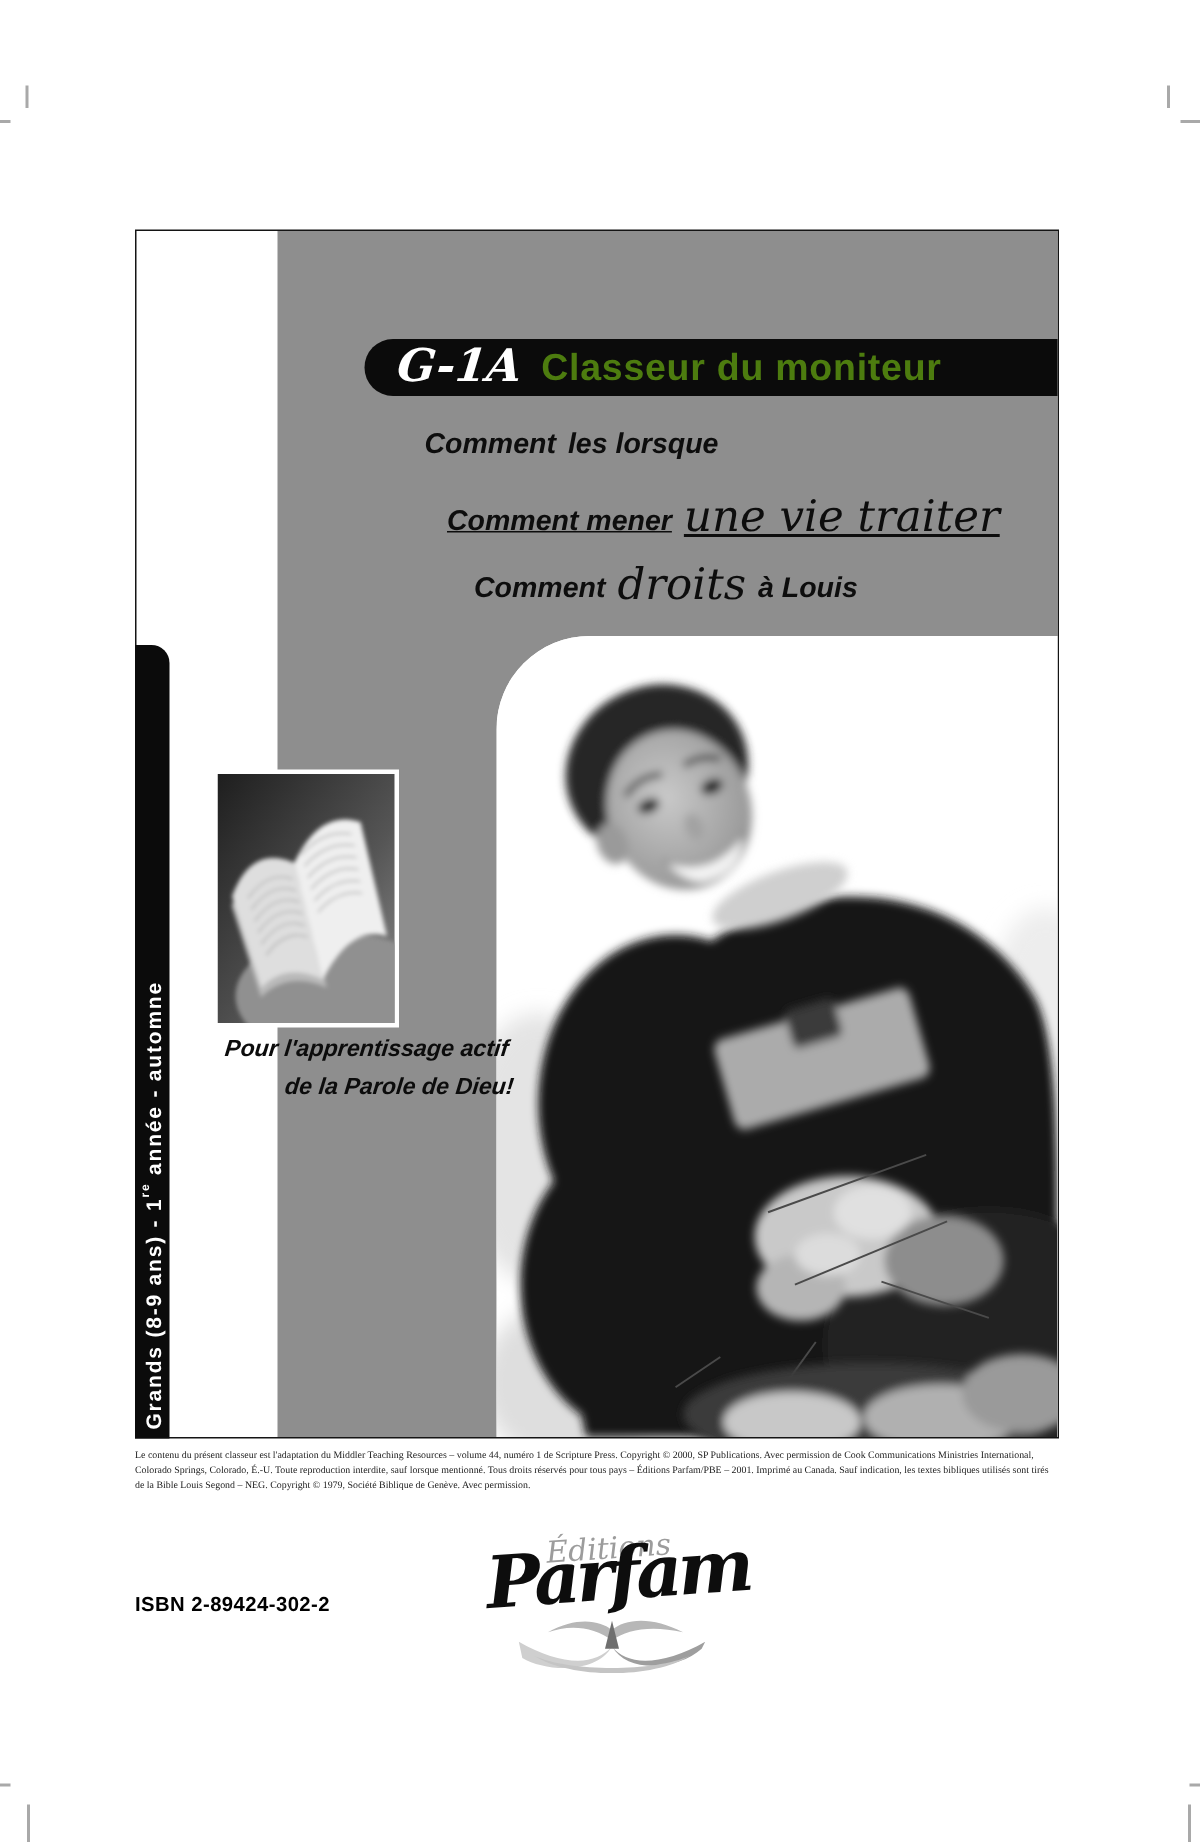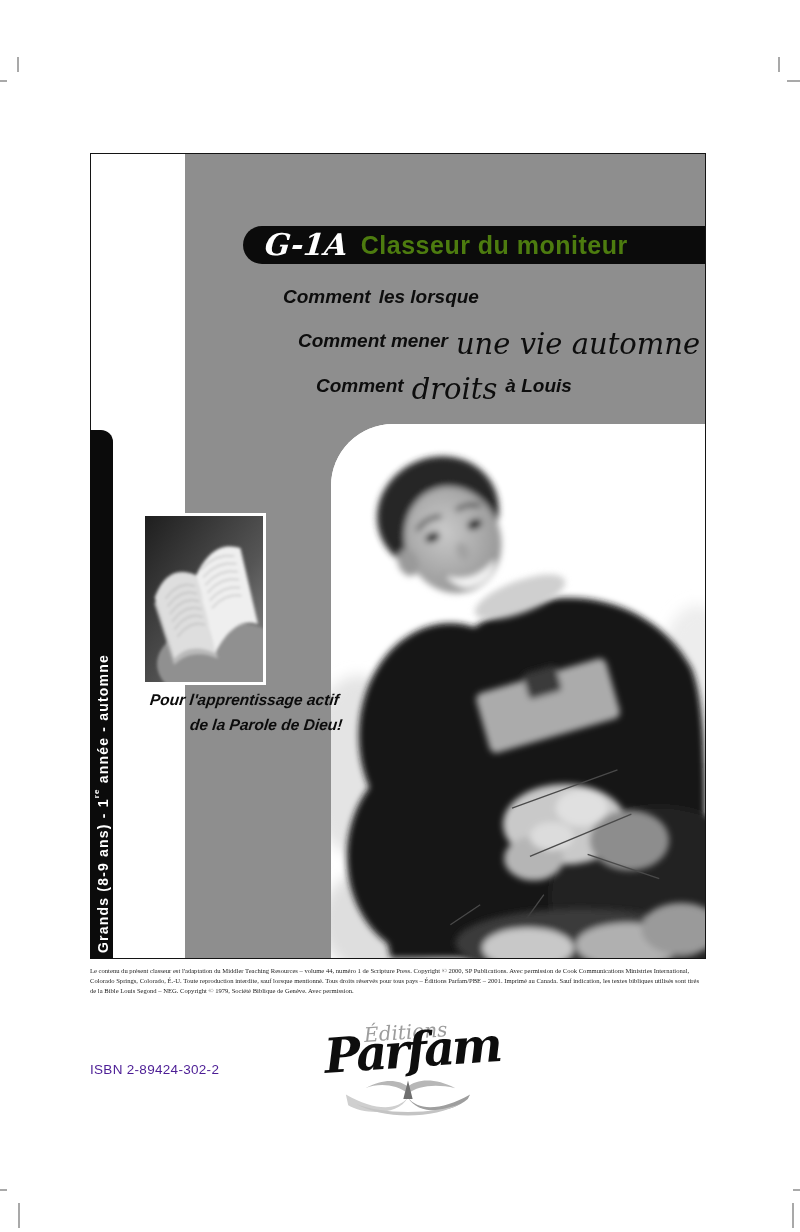--- a/index.html
+++ b/index.html
@@ -19,25 +19,25 @@
                 border-top-left-radius:62px;overflow:hidden;background:#fff;}
   .photo-region svg{display:block;width:100%;height:100%;}
 
   .title-bar{position:absolute;left:152px;top:72px;right:0;height:38px;
              border-radius:19px 0 0 19px;display:flex;align-items:center;
              padding-left:22px;box-sizing:border-box;gap:13px;}
   .title-code{font-family:"DejaVu Serif",serif;font-style:italic;font-weight:700;
               font-size:30px;color:#fff;transform:skewX(-6deg);line-height:1;}
   .title-text{font-weight:700;font-size:25px;color:#4d7c0f;letter-spacing:.5px;line-height:1;}
 
-  .subtitle{position:absolute;white-space:nowrap;display:flex;align-items:flex-start;gap:8px;color:#0d0d0d;}
+  .subtitle{position:absolute;white-space:nowrap;display:flex;align-items:flex-end;gap:8px;color:#0d0d0d;}
   .sub-lead,.sub-tail{font-style:italic;font-weight:700;font-size:19px;}
   .sub-emph{font-family:"DejaVu Serif",serif;font-style:italic;font-size:29px;line-height:1;}
   .sub1{left:192px;top:132px;}
-  .sub2{left:207px;top:176px;}
+  .sub2{left:207px;top:176px;text-decoration:underline;}
   .sub3{left:225px;top:221px;}
 
   .spine-bar{position:absolute;left:90px;top:430px;width:23px;height:529px;
              border-top-right-radius:12px;display:flex;align-items:flex-end;justify-content:center;}
   .spine-text{writing-mode:vertical-rl;transform:rotate(180deg);white-space:nowrap;
               color:#fff;font-weight:700;font-size:14px;letter-spacing:1.2px;margin-bottom:6px;}
   .spine-text sup{font-size:8px;}
 
   .book-photo{position:absolute;left:142px;top:513px;width:124px;height:172px;
               border:3px solid #fff;box-sizing:border-box;}
@@ -53,22 +53,22 @@
   .fineprint div{white-space:nowrap;}
 
   .logo{position:absolute;left:298px;top:1014px;width:210px;height:112px;}
   .logo-editions{position:absolute;left:66px;top:6px;font-family:"DejaVu Serif",serif;
                  font-style:italic;font-size:20px;color:#9c9c9c;transform:rotate(-4deg);letter-spacing:0;}
   .logo-name{position:absolute;left:26px;top:12px;font-family:"DejaVu Serif",serif;
              font-style:italic;font-weight:700;font-size:48px;color:#0d0d0d;
              letter-spacing:-3px;transform:rotate(-4deg);line-height:1;}
   .logo-swoosh{position:absolute;left:44px;top:56px;width:132px;height:52px;}
 
-  .isbn{position:absolute;left:90px;top:1062px;font-weight:400;font-size:13.5px;
-        color:#4c1d95;letter-spacing:.3px;}
+  .isbn{position:absolute;left:90px;top:1062px;font-weight:700;font-size:13.5px;
+        color:#000000;letter-spacing:.3px;}
 </style>
 </head>
 <body>
 
 <div class="sheet">
 
   <div class="mark" style="left:17px;top:57px;width:1.5px;height:15px;"></div>
   <div class="mark" style="left:0;top:80px;width:7px;height:1.5px;"></div>
   <div class="mark" style="left:778px;top:57px;width:1.5px;height:15px;"></div>
   <div class="mark" style="left:787px;top:80px;width:13px;height:1.5px;"></div>
@@ -152,21 +152,21 @@
       <span class="title-code">G-1A</span>
       <span class="title-text">Classeur du moniteur</span>
     </div>
 
     <div class="subtitle sub1">
       <span class="sub-lead">Comment</span>
       <span class="sub-tail">les lorsque</span>
     </div>
     <div class="subtitle sub2">
       <span class="sub-lead">Comment mener</span>
-      <span class="sub-emph">une vie automne</span>
+      <span class="sub-emph">une vie traiter</span>
       <span class="sub-tail"></span>
     </div>
     <div class="subtitle sub3">
       <span class="sub-lead">Comment</span>
       <span class="sub-emph">droits</span>
       <span class="sub-tail">à Louis</span>
     </div>
   </div>
 
   <div class="spine-bar" style="background:#0b0b0b;">

